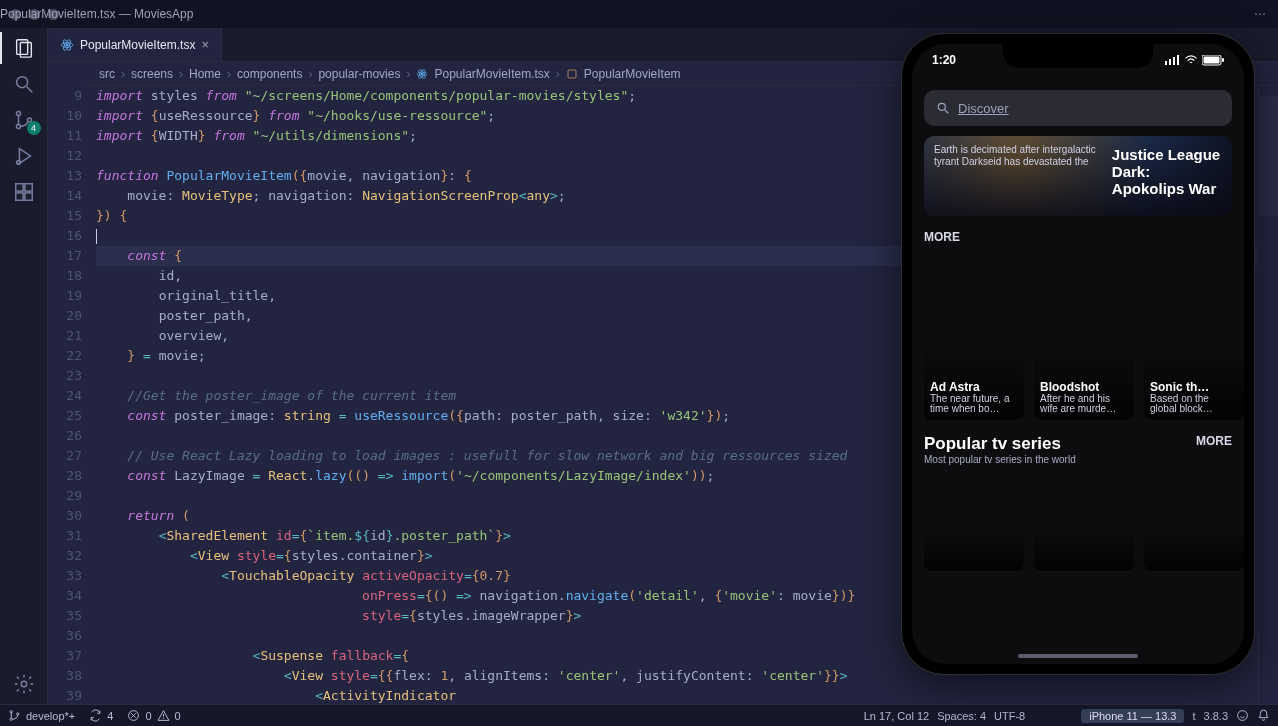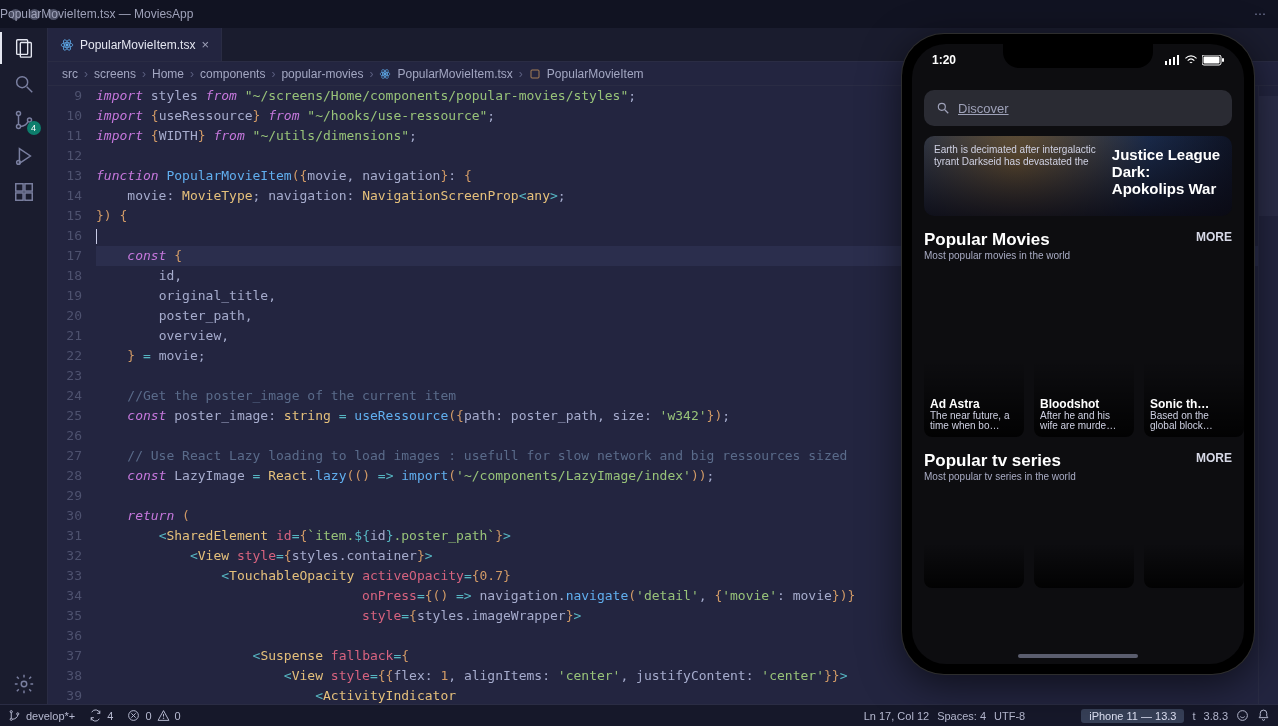--- a/index.html
+++ b/index.html
@@ -88,39 +88,40 @@
   }
   .react-icon{color:#61afef;font-size:13px}
   .tab .close{color:#9ea1b8;font-size:13px}
   .breadcrumbs{
     height:24px;padding:0 14px;
     display:flex;align-items:center;gap:6px;
     font-size:12px;color:#a3a7c2;
     background:var(--editor);
     border-bottom:1px solid var(--border);
     white-space:nowrap;
+    margin-left:37px;
   }
   .breadcrumbs .sep{color:#5a5e7f}
   .bc-icon{color:#c5945d;font-size:12px}
   
   .code-wrap{flex:1;display:flex;overflow:hidden;background:var(--editor);font-family:Menlo,Consolas,monospace;font-size:13px;line-height:20px}
   .gutter{
     width:48px;text-align:right;padding:0 14px 0 0;
     color:var(--linenum);user-select:none;
   }
   .code{flex:1;white-space:pre;color:var(--text);position:relative}
   .line{height:20px}
   .hl{background:#2b2e4d}
   .kw{color:var(--kw);font-style:italic}
   .fn{color:var(--fn)}
   .str{color:var(--str)}
   .ty{color:var(--type)}
   .pc{color:var(--prop)}
   .op{color:var(--op)}
-  .cm{color:var(--comment);}
+  .cm{color:var(--comment);font-style:italic}
   .nm{color:var(--num)}
   .pn{color:#a6accd}
   .br{color:#d19a66}
   .cursor{display:inline-block;width:1px;height:15px;background:#c8cbe6;vertical-align:middle}
   
   .minimap{
     width:20px;background:var(--editor);
     position:relative;
     border-left:1px solid var(--border);
   }
@@ -389,24 +390,20 @@
             <line x1="15" y1="15" x2="21" y2="21"></line>
           </svg>
         <span>Discover</span>
       </div>
       <div class="hero">
         <div class="desc">Earth is decimated after intergalactic tyrant Darkseid has devastated the Justice League in a…</div>
         <div class="h-title">Justice League Dark: Apokolips War</div>
       </div>
       <div id="sections">
           <div class="sect">
-            <div class="titles">
-              <div class="big">Popular Movies</div>
-              <div class="sub">Most popular movies in the world</div>
-            </div>
             <div class="more">MORE</div>
           </div>
           <div class="row">
             <div class="card">
               <div class="bg" style="background: radial-gradient(circle at 40% 30%, rgb(154, 143, 255), rgb(43, 29, 85) 55%, rgb(9, 10, 26));"></div>
               <div class="ct">
                 <div class="ctitle">Ad Astra</div>
                 <div class="cdesc">The near future, a time when bo…</div>
               </div>
             </div>

